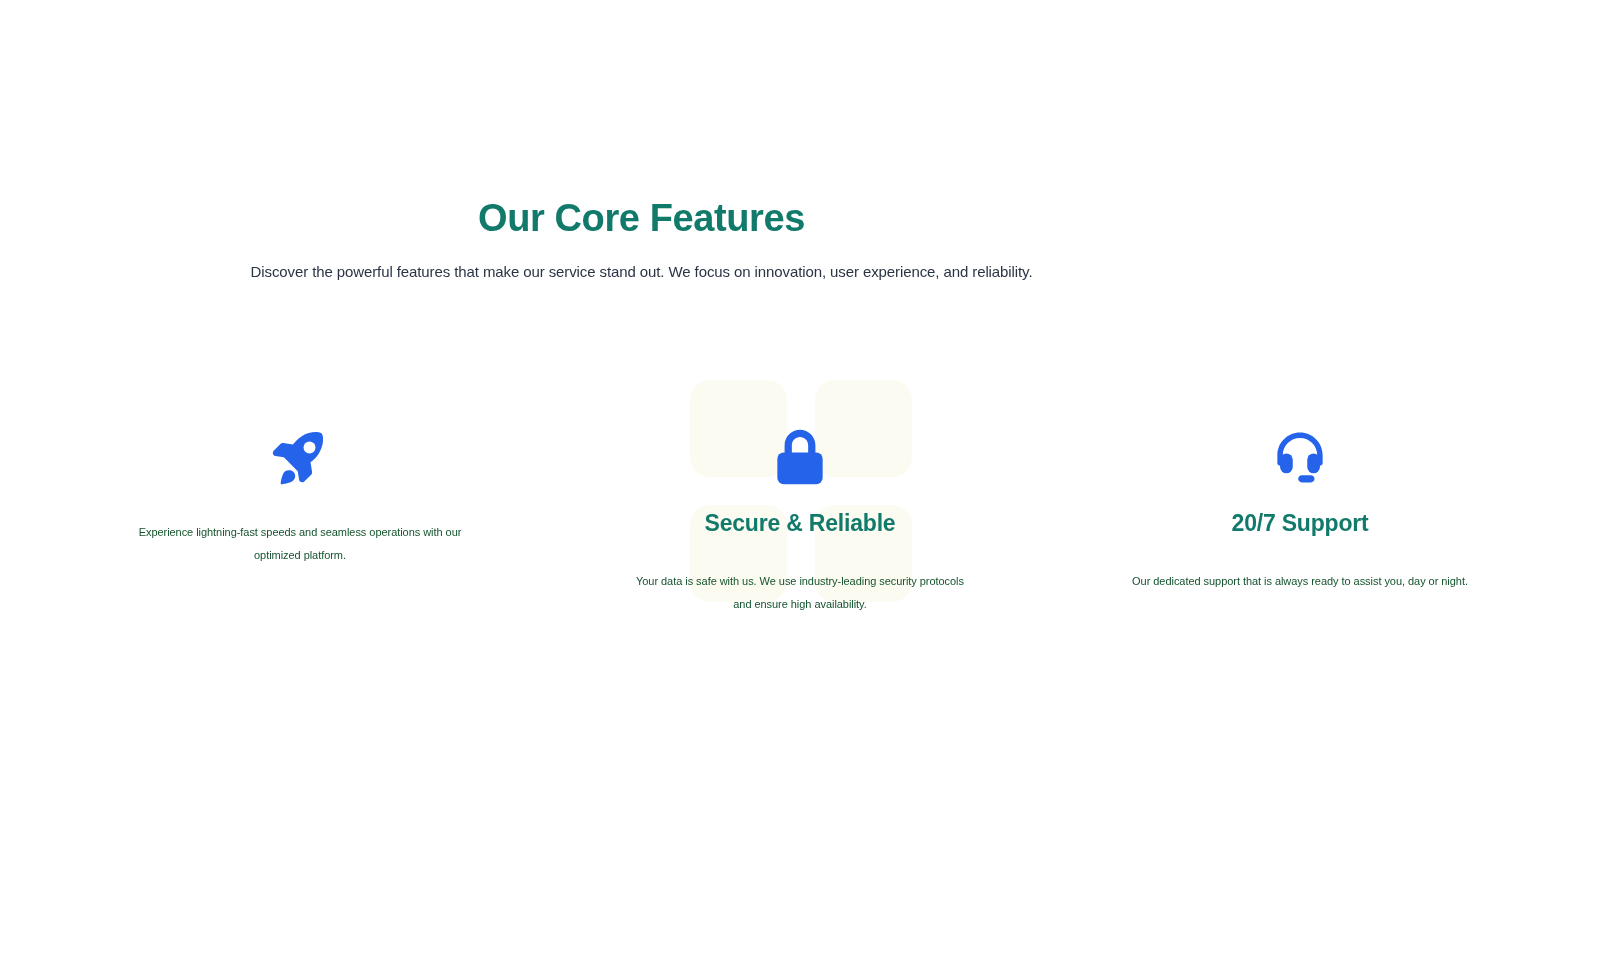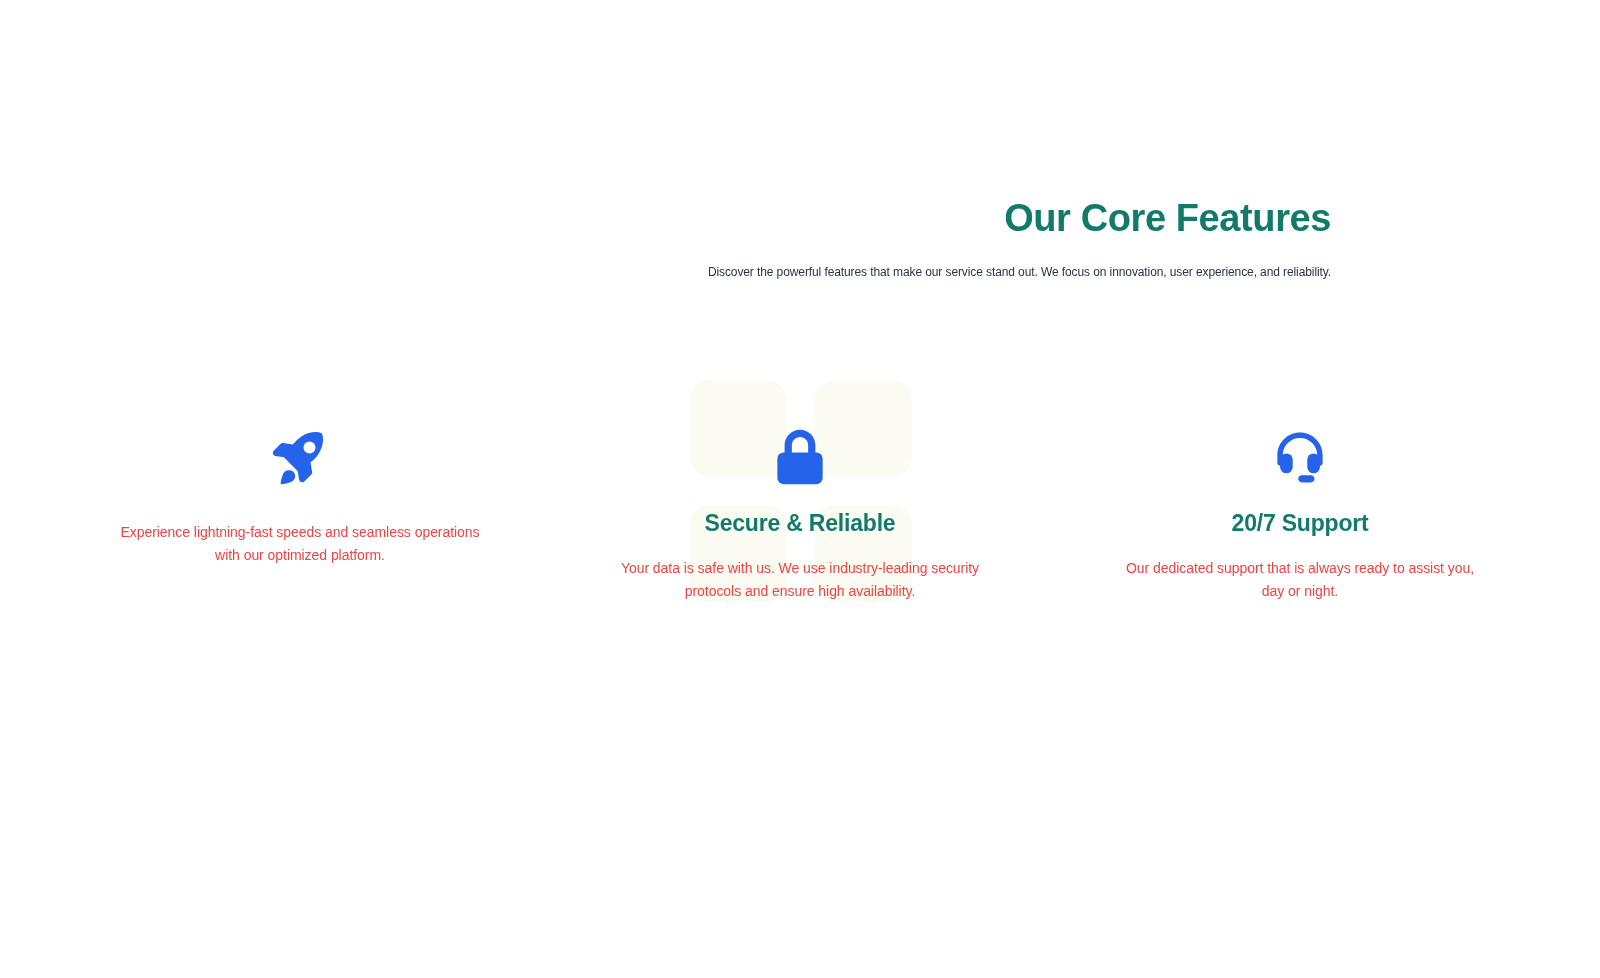--- a/index.html
+++ b/index.html
@@ -43,37 +43,36 @@
     border-radius: 20px;
   }
 
   
   .header {
     position: absolute;
     left: 0;
     top: 0;
     width: 1283px;
     z-index: 2;
-    text-align: right;
-    padding-left: 48px;
+    text-align: center;
   }
   .page-title {
     margin: 0;
     padding-top: 192px;
     font-size: 38px;
     line-height: 52px;
     font-weight: 700;
     letter-spacing: -0.4px;
     color: #117A6A;
     font-family: "Liberation Sans", sans-serif;
   }
   .page-subtitle {
     margin: 0;
     padding-top: 16px;
-    font-size: 12px;
+    font-size: 15px;
     line-height: 24px;
     font-weight: 400;
     color: #2B3445;
     letter-spacing: -0.1px;
   }
 
   
   .features {
     position: absolute;
     left: 100px;
@@ -101,25 +100,25 @@
   }
   .feature-title {
     margin: 0;
     font-size: 23px;
     line-height: 32px;
     font-weight: 700;
     letter-spacing: -0.2px;
     color: #117A6A;
   }
   .feature-desc {
-    margin: 4px;
+    margin: 17px;
     padding-top: 14px;
-    font-size: 14px;
+    font-size: 11px;
     line-height: 23px;
-    color: #ef4444;
+    color: #14532d;
     letter-spacing: -0.05px;
     padding-left: 10px;
     padding-right: 10px;
   }
 </style>
 </head>
 <body>
 
 <div class="page">
 

